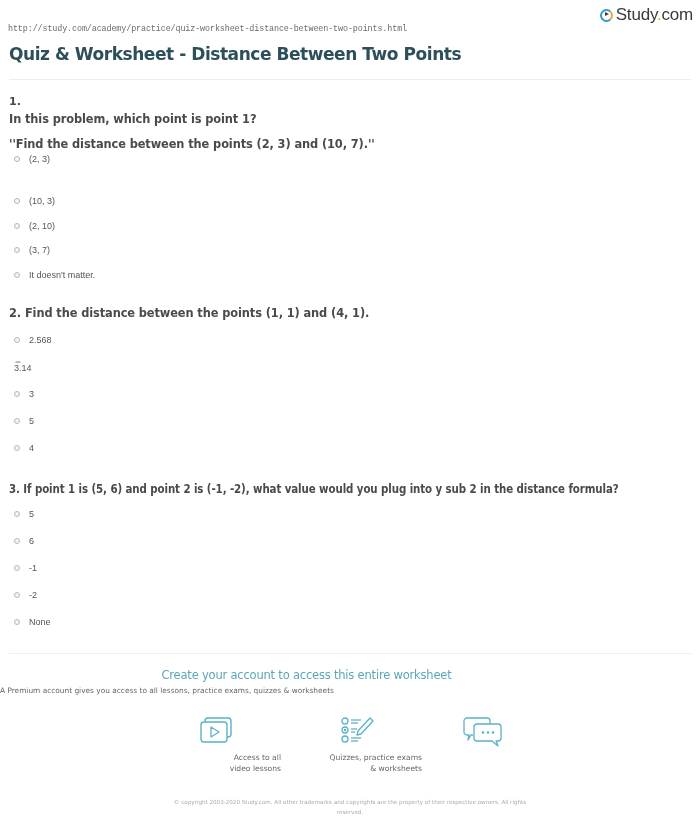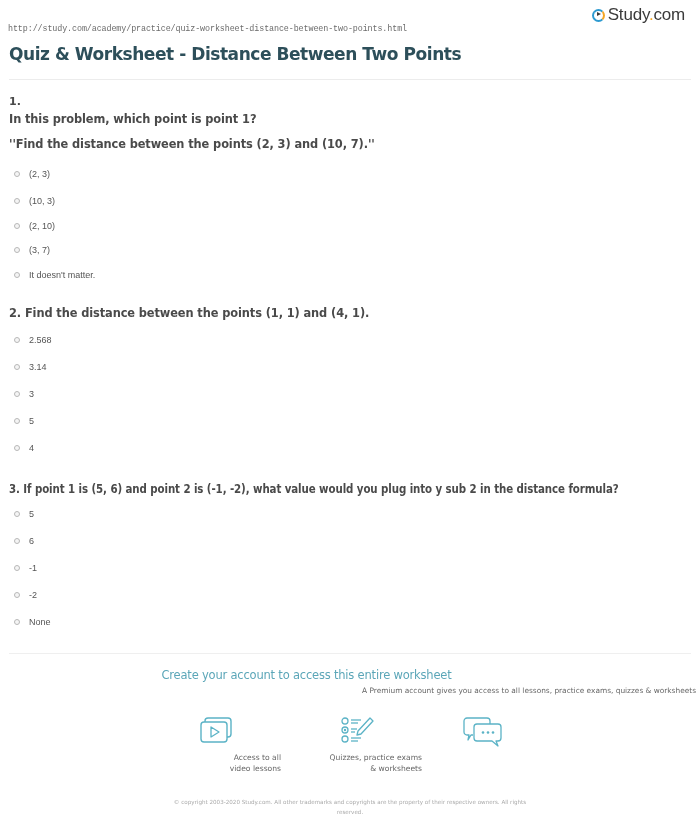--- a/index.html
+++ b/index.html
@@ -1,39 +1,39 @@
 <!DOCTYPE html>
 <html><head>
   <meta charset="utf-8">
   <style>
     * { box-sizing: border-box; margin: 0; padding: 0; }
     html, body { width: 700px; height: 836px; background: #ffffff; overflow: hidden; }
     body { font-family: "DejaVu Sans", "Liberation Sans", sans-serif; color: #4a4a4a; position: relative; }
 
     .url { position: absolute; left: 8px; top: 24px; font-family: Liberation Mono, monospace; font-size: 8.4px; color: #6b6b6b; letter-spacing: -0.1px; }
-    .logo { position: absolute; right: 15px; top: 5px; display: flex; align-items: center; }
+    .logo { position: absolute; right: 7px; top: 5px; display: flex; align-items: center; }
     .logo-mark { width: 13px; height: 13px; border-radius: 50%; border: 2.6px solid #2d9ad0; border-right-color: #f5a623; position: relative; margin-right: 3px; }
     .logo-mark::after { content: ""; position: absolute; left: 3px; top: 1.6px; width: 0; height: 0; border-left: 4px solid #3a3a3a; border-top: 2.7px solid transparent; border-bottom: 2.7px solid transparent; }
     .logo-text { font-family: "Liberation Sans", sans-serif; font-size: 17px; color: #3a3a3a; letter-spacing: -0.2px; }
     .logo-text .dot { color: #f5a623; }
 
     .page-title { position: absolute; left: 9px; top: 43px; font-family: "DejaVu Sans", sans-serif; font-size: 18.5px; color: #2d4f5a; letter-spacing: -0.5px; transform: scaleX(0.92); transform-origin: left; white-space: nowrap; }
     .title-rule { position: absolute; left: 9px; right: 9px; top: 79px; height: 1px; background: #ececec; }
 
     .q-num { position: absolute; left: 9px; font-size: 11px; color: #4a4a4a; font-weight: bold; }
     .q-text { position: absolute; left: 9px; font-size: 11.4px; color: #4a4a4a; font-weight: bold; white-space: nowrap; letter-spacing: -0.1px; }
     .q3 { transform: scaleX(0.9); transform-origin: left; }
 
     .opt { position: absolute; left: 14px; display: flex; align-items: center; height: 12px; }
     .radio { width: 6px; height: 6px; border-radius: 50%; border: 1px solid #b8b8b8; background: #f5f5f5; margin-right: 9px; }
     .opt-label { font-family: "Liberation Sans", sans-serif; font-size: 9px; color: #555; white-space: nowrap; }
 
     .cta-rule { position: absolute; left: 9px; right: 9px; top: 653px; height: 1px; background: #efefef; }
     .cta-title { position: absolute; left: 0; width: 613px; top: 668px; text-align: center; font-family: "DejaVu Sans", sans-serif; font-size: 11.5px; color: #5ba6b8; letter-spacing: -0.2px; }
-    .cta-sub { position: absolute; left: 0; width: 696px; top: 686px; text-align: right; font-size: 7.4px; color: #666; }
+    .cta-sub { position: absolute; left: 0; width: 696px; top: 686px; text-align: left; font-size: 7.4px; color: #666; }
 
     .feature { position: absolute; top: 716px; width: 130px; text-align: right; }
     .feature svg { display: block; margin: 0 auto; }
     .feature-label { margin-top: 6px; font-size: 7.6px; line-height: 11px; color: #666; }
 
     .copyright { position: absolute; left: 130px; width: 440px; top: 797px; text-align: center; font-size: 5.6px; line-height: 10px; color: #aaa; }
   </style>
 </head>
 <body>
 
@@ -45,21 +45,21 @@
 </div>
 
 <h1 class="page-title">Quiz &amp; Worksheet - Distance Between Two Points</h1>
 <div class="title-rule"></div>
 
 <div>
   <div class="q-num" style="top:95px;">1.</div>
   <div class="q-text" style="top:112px;">In this problem, which point is point 1?</div>
   <div class="q-text" style="top:137px;">''Find the distance between the points (2, 3) and (10, 7).''</div>
 
-  <div class="opt" style="top:168px;justify-content:space-between;">
+  <div class="opt" style="top:153px;justify-content:space-between;">
     <span class="radio"></span>
     <span class="opt-label">(2, 3)</span>
   </div>
   <div class="opt" style="top:195px;">
     <span class="radio"></span>
     <span class="opt-label">(10, 3)</span>
   </div>
   <div class="opt" style="top:220px;">
     <span class="radio"></span>
     <span class="opt-label">(2, 10)</span>
@@ -74,21 +74,21 @@
   </div>
 </div>
 
 <div>
   <div class="q-text" style="top:306px;">2. Find the distance between the points (1, 1) and (4, 1).</div>
 
   <div class="opt" style="top:334px;">
     <span class="radio"></span>
     <span class="opt-label">2.568</span>
   </div>
-  <div class="opt" style="top:361px;">
+  <div class="opt" style="top:361px;flex-direction:column;">
     <span class="radio"></span>
     <span class="opt-label">3.14</span>
   </div>
   <div class="opt" style="top:388px;">
     <span class="radio"></span>
     <span class="opt-label">3</span>
   </div>
   <div class="opt" style="top:415px;">
     <span class="radio"></span>
     <span class="opt-label">5</span>

